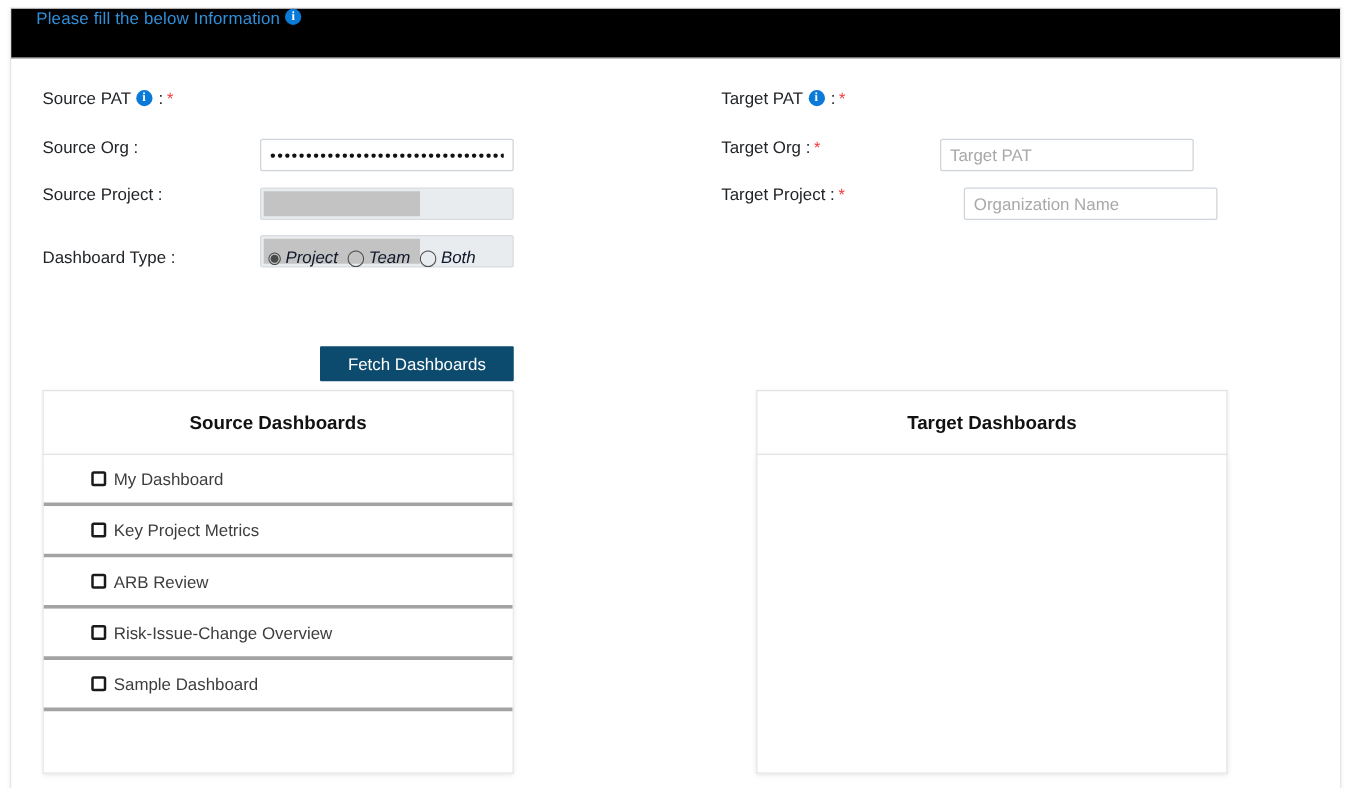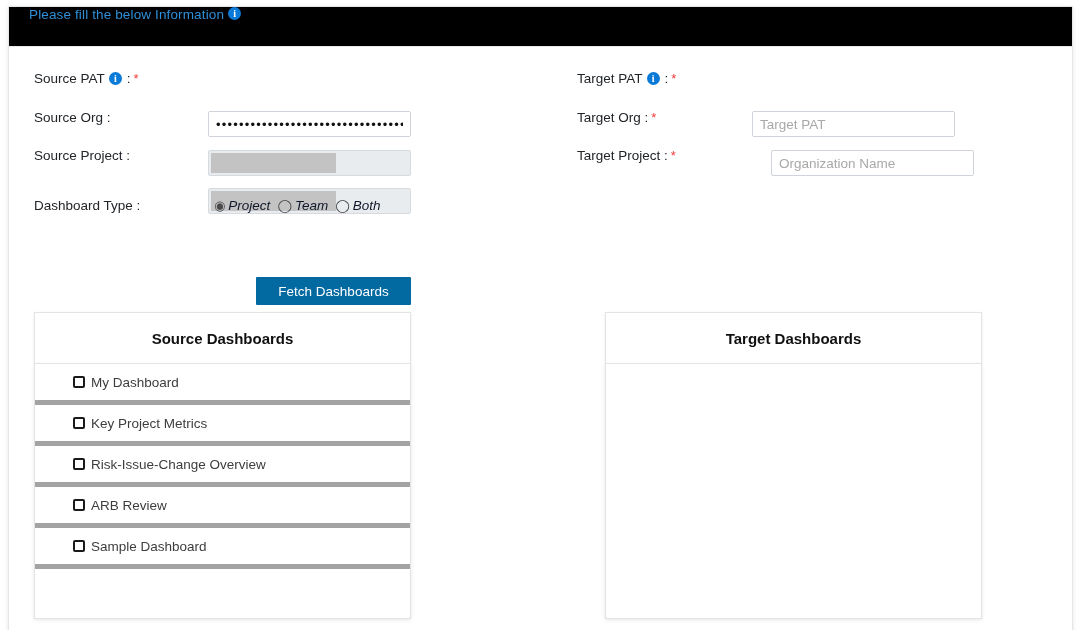--- a/index.html
+++ b/index.html
@@ -151,21 +151,21 @@
     font-size: 13px;
     line-height: 1;
     color: #4a4a4a;
     margin-right: 3px;
   }
   .radio-label { font-size: 13.5px; color: #0f172a; font-style: italic; }
 
   
   .btn-primary {
     box-sizing: border-box;
-    background: #0369a1;
+    background: #0c4a6e;
     color: #ffffff;
     border: none;
     border-radius: 1px;
     font-family: "Liberation Sans", "DejaVu Sans", sans-serif;
     font-size: 13.5px;
     padding: 0;
     cursor: pointer;
     text-align: center;
     white-space: nowrap;
   }
@@ -198,21 +198,21 @@
     border-top: none;
     box-shadow: 0 1px 4px rgba(0,0,0,0.10);
   }
 
   .dash-item {
     box-sizing: border-box;
     height: 41px;
     display: flex;
     align-items: center;
     padding-left: 38px;
-    border-bottom: 5px solid #a3a3a3;
+    border-bottom: 3px solid #a3a3a3;
     background: #ffffff;
   }
   .cb-glyph {
     font-family: "DejaVu Sans", sans-serif;
     font-size: 13px;
     line-height: 1;
     color: #1a1a1a;
     margin-right: 6px;
     display: inline-block;
     width: 12px;
@@ -305,25 +305,25 @@
         <div class="dash-item">
           <span class="cb-glyph"></span>
           <span class="dash-label">My Dashboard</span>
         </div>
         <div class="dash-item">
           <span class="cb-glyph"></span>
           <span class="dash-label">Key Project Metrics</span>
         </div>
         <div class="dash-item">
           <span class="cb-glyph"></span>
+          <span class="dash-label">ARB Review</span>
+        </div>
+        <div class="dash-item">
+          <span class="cb-glyph"></span>
           <span class="dash-label">Risk-Issue-Change Overview</span>
-        </div>
-        <div class="dash-item">
-          <span class="cb-glyph"></span>
-          <span class="dash-label">ARB Review</span>
         </div>
         <div class="dash-item">
           <span class="cb-glyph"></span>
           <span class="dash-label">Sample Dashboard</span>
         </div>
       </div>
     </div>
 
     <div class="panel" style="left:572px; top:265px; width:377px;margin-left:24px;">
       <div class="panel-head">

